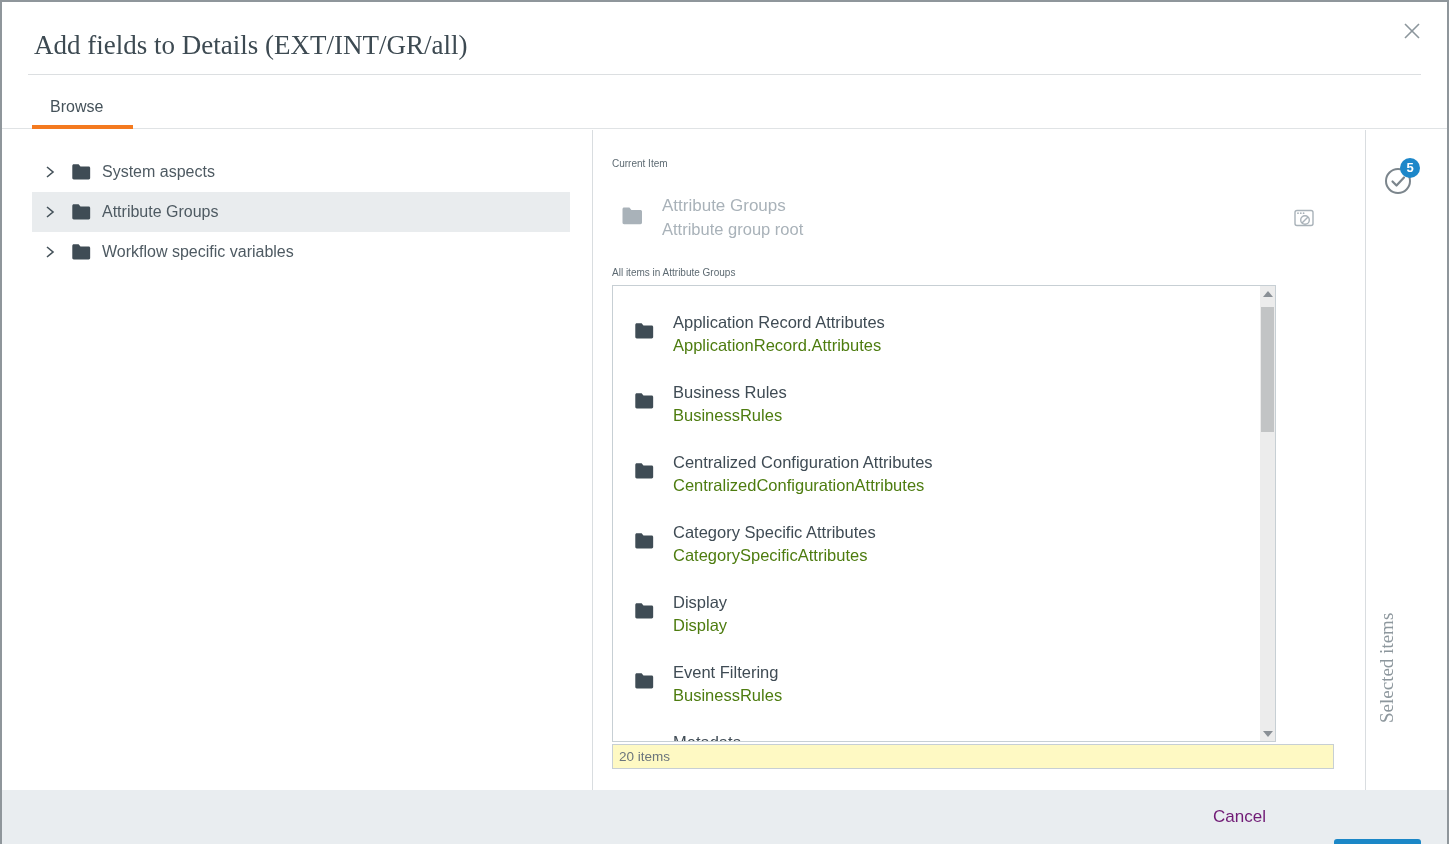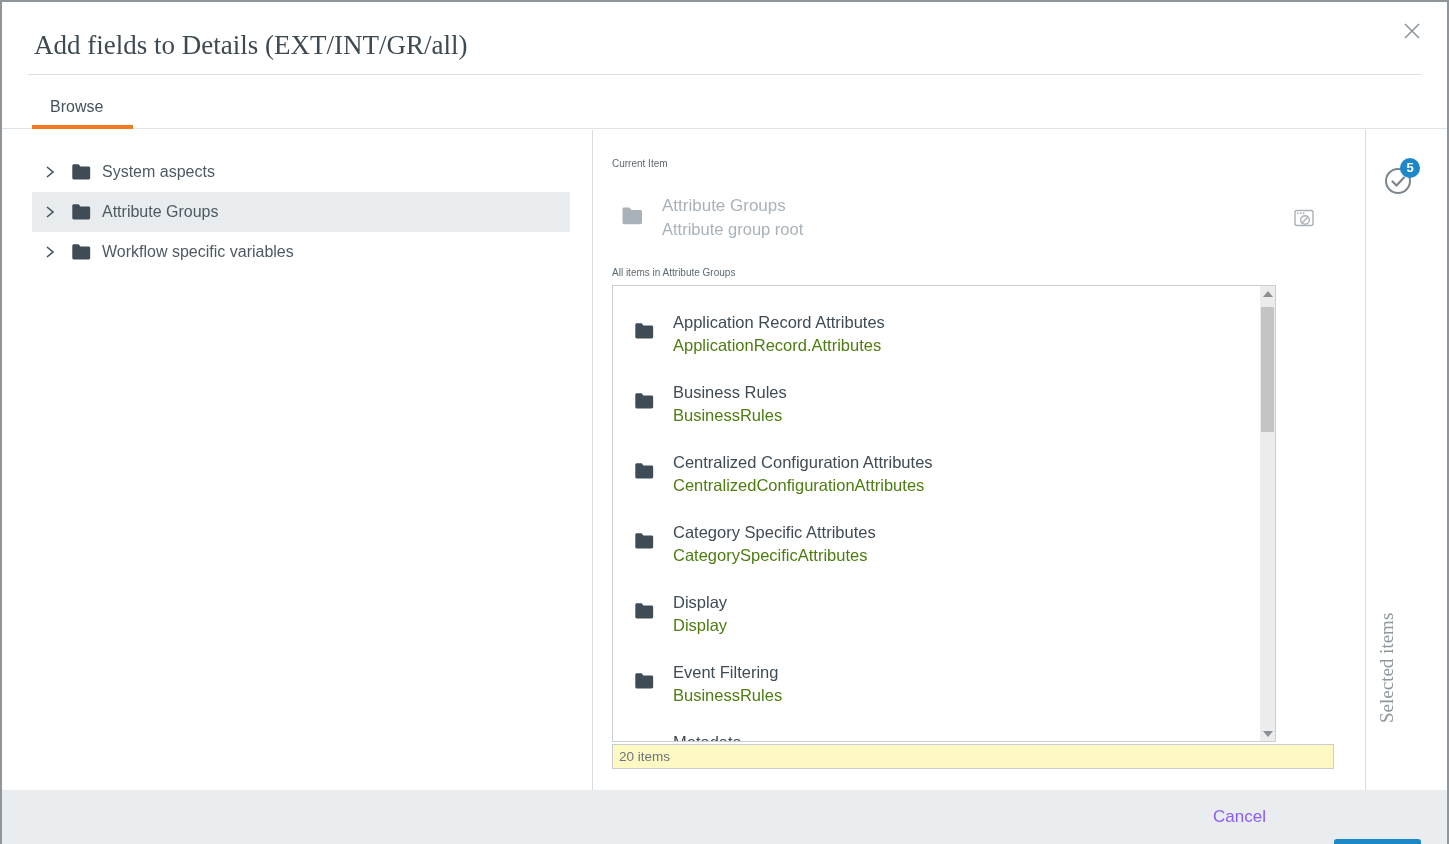--- a/index.html
+++ b/index.html
@@ -97,21 +97,21 @@
     font-size:19px; color:#8d979d; text-align:center; cursor:pointer;
   }
 
   
   .footer-bar {
     position:absolute; left:0; right:0; top:788px; height:54px; background:#e9edf0;
   }
   .btn-cancel {
     position:absolute; right:163px; top:9px; height:36px; padding:0 18px;
     background:transparent; border:none; font-family:inherit;
-    font-size:17px; color:#8b5cf6; cursor:pointer;
+    font-size:17px; color:#701a75; cursor:pointer;
   }
   .btn-apply {
     position:absolute; right:26px; top:10px; width:87px; height:36px;
     background:#1b87c7; border:none; border-radius:3px;
     font-family:inherit; font-size:17px; color:#fff; cursor:pointer;margin-top:39px;
   }
 </style>
 </head>
 <body>
 

